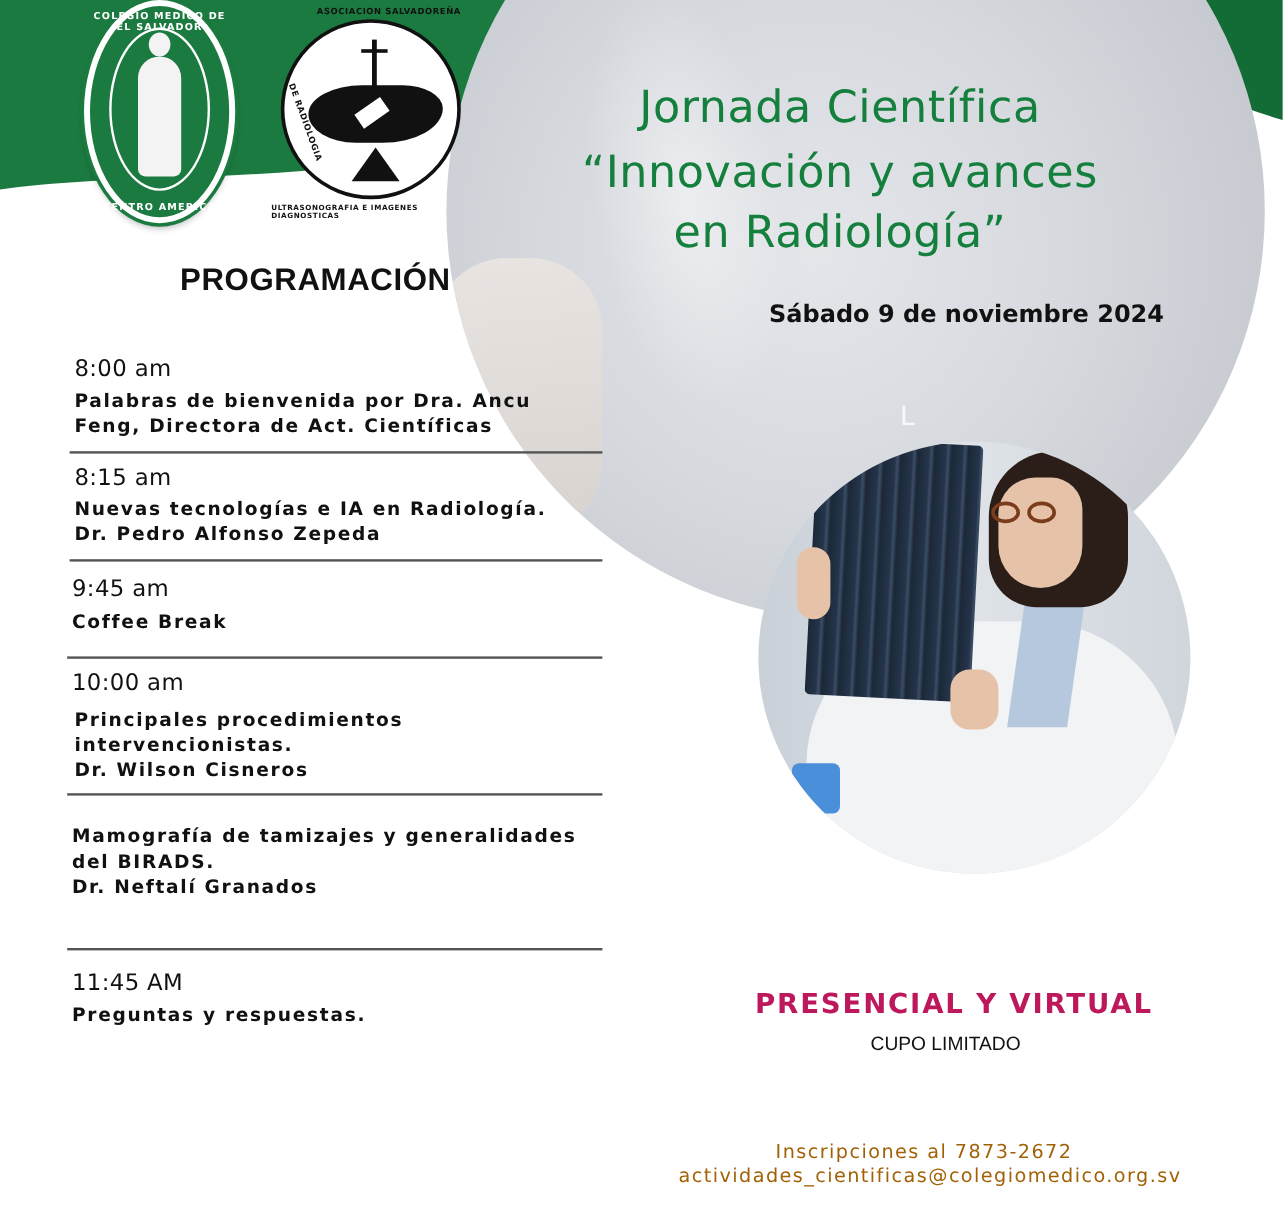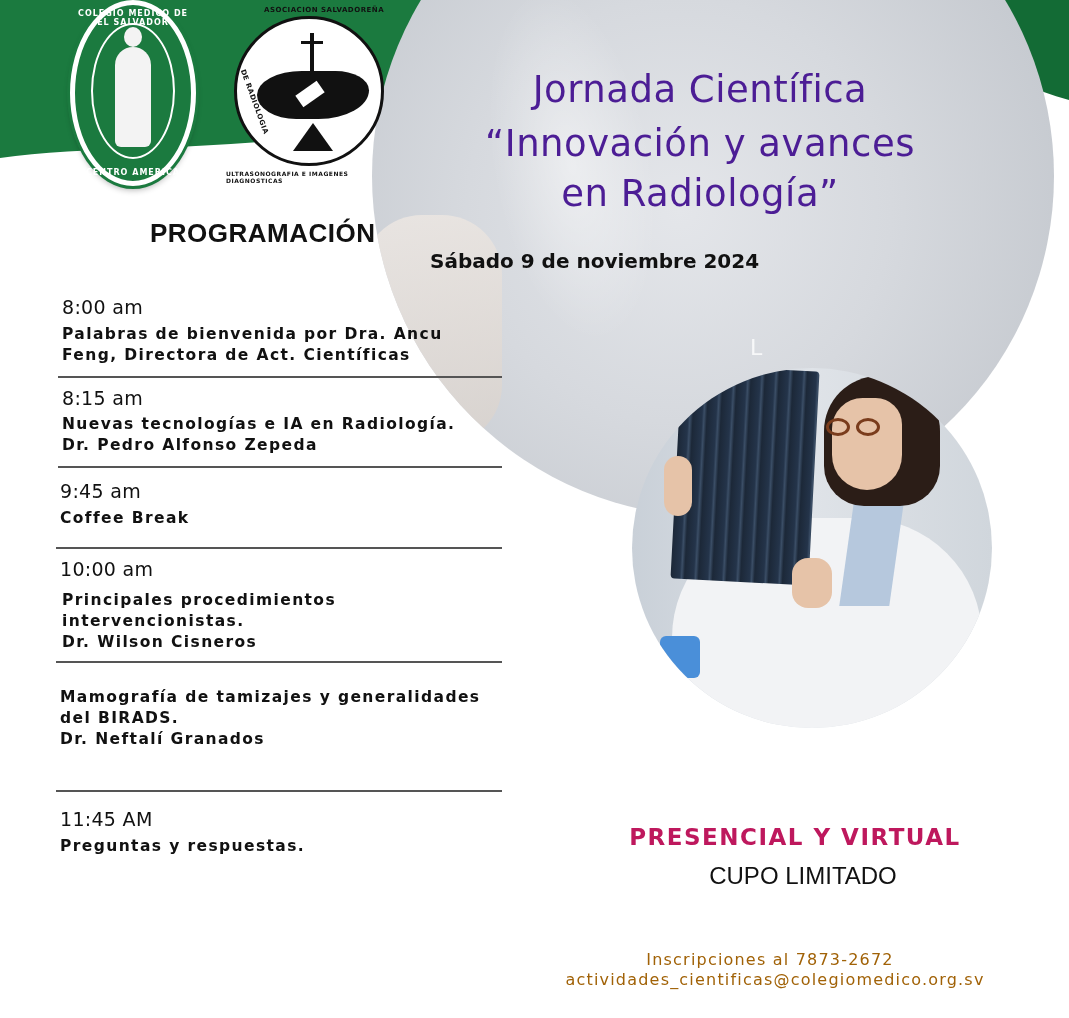--- a/index.html
+++ b/index.html
@@ -90,28 +90,28 @@
     position: absolute; font-size: 7px; font-weight: bold; color: #111; letter-spacing: .5px;
   }
 
   .prog-title {
     position: absolute; left: 150px; top: 218px; font-size: 26px; font-weight: bold;
     font-family: "Liberation Sans", sans-serif; letter-spacing: 0.5px; color: #111;
   }
 
   .event-title {
     position: absolute; left: 430px; width: 540px; text-align: center;
-    font-family: "DejaVu Sans", sans-serif; font-weight: normal; color: #4c1d95;
+    font-family: "DejaVu Sans", sans-serif; font-weight: normal; color: #15803d;
     font-size: 37px; line-height: 48px; letter-spacing: 0.5px;
   }
   .event-title.l1 { top: 66px; }
   .event-title.l2 { top: 120px; }
   .event-title.l3 { top: 170px; }
   .event-date {
-    position: absolute; left: 430px; width: 540px; text-align: left; top: 249px;
+    position: absolute; left: 430px; width: 540px; text-align: right; top: 249px;
     font-family: "DejaVu Sans", sans-serif; font-weight: bold; font-size: 20px; color: #111;
   }
 
   .schedule {
     position: absolute; left: 58px; top: 292px; width: 444px;
   }
   .slot {
     position: relative; border-bottom: 2px solid #555; box-sizing: border-box;
   }
   .slot.last { border-bottom: none; }
@@ -165,22 +165,22 @@
   }
   .photo-circle .chair {
     position: absolute; left: 28px; top: 268px; width: 40px; height: 42px; background: #4a8fd9; border-radius: 6px;
   }
 
   .modality {
     position: absolute; left: 560px; width: 470px; text-align: center; top: 824px;
     font-family: "DejaVu Sans", sans-serif; font-weight: bold; font-size: 23px; letter-spacing: 1.5px; color: #be185d;
   }
   .capacity {
-    position: absolute; left: 568px; width: 470px; text-align: center; top: 862px;
-    font-family: "Liberation Sans", sans-serif; font-size: 24px; color: #111;
+    position: absolute; left: 553px; width: 470px; text-align: center; top: 862px;
+    font-family: "Liberation Sans", sans-serif; font-size: 16px; color: #111;
   }
   .contact {
     position: absolute; left: 530px; width: 490px; text-align: center;
     font-family: "DejaVu Sans", sans-serif; font-size: 16px; letter-spacing: 1.2px; color: #a16207;
     line-height: 20px;
   }
   .contact.phone { top: 950px; left: 540px; width: 460px; }
   .contact.email { top: 970px; }
 </style>
 </head>

